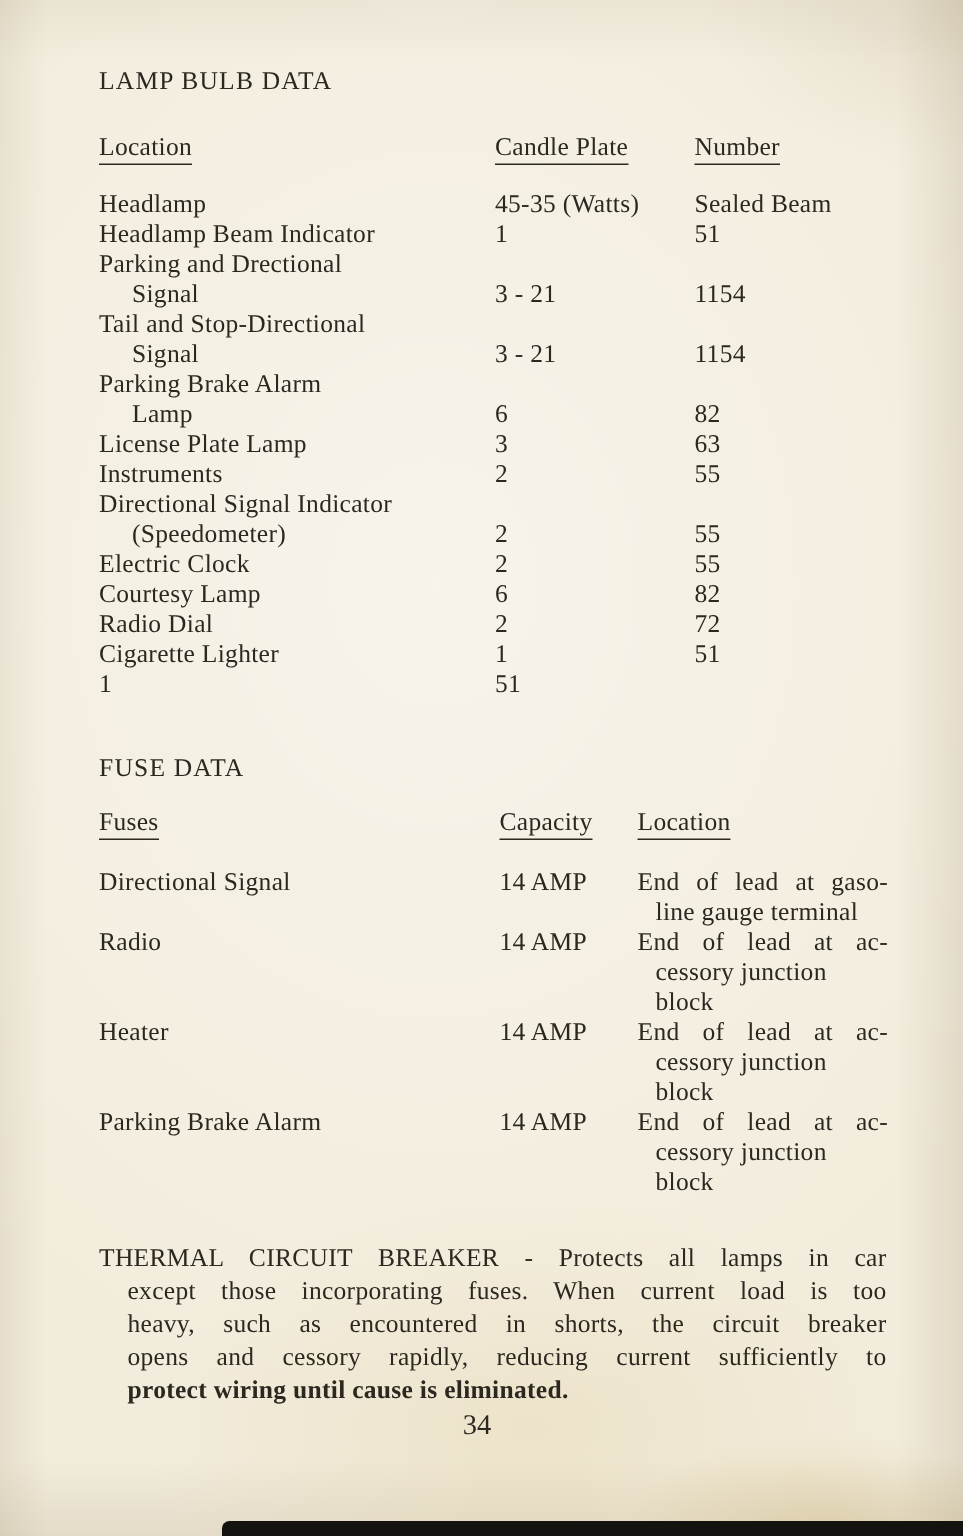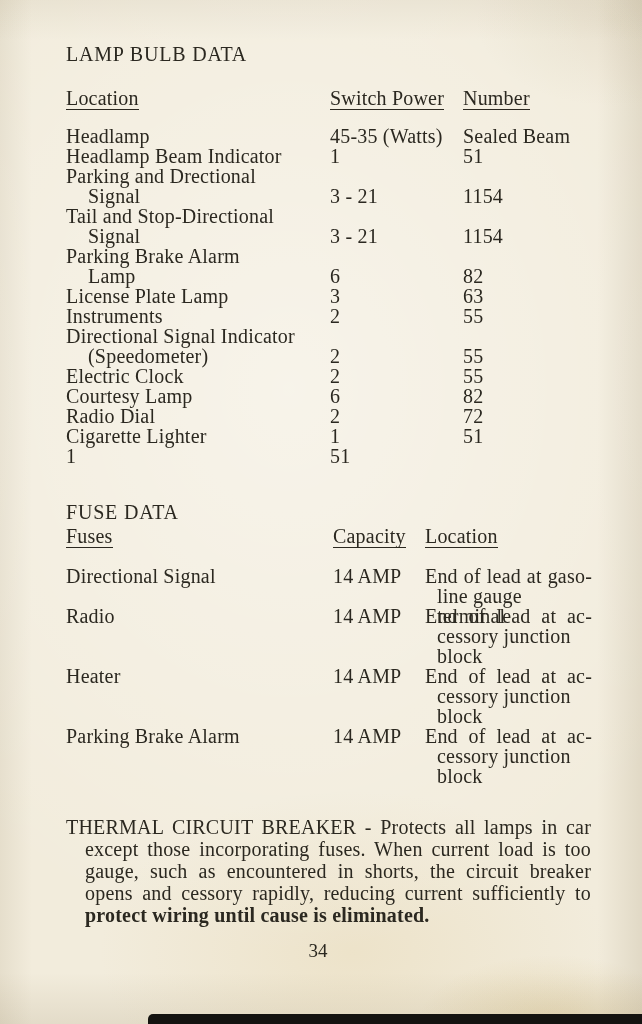--- a/index.html
+++ b/index.html
@@ -17,27 +17,27 @@
       linear-gradient(to bottom, rgba(120,100,60,0.08), rgba(120,100,60,0) 4%, rgba(120,100,60,0) 95%, rgba(120,100,60,0.12)),
       #f2ecdc;
     font-family: "Liberation Serif", "DejaVu Serif", serif;
     color: #2b2820;
   }
   .content {
     position: absolute;
     left: 66px;
     top: 44px;
     width: 526px;
-    font-size: 20px;
+    font-size: 17px;
     letter-spacing: 0.2px;
     line-height: 20px;
   }
   .sec-title { letter-spacing: 0.8px; height: 20px; }
   .hdr { margin-top: 24px; height: 20px; text-decoration: underline; }
-  .fuse-hdr { margin-top: 4px; }
+  .fuse-hdr { margin-top: 16px; }
   .ul { display: inline-block; border-bottom: 1.4px solid #2b2820; padding-bottom: 1px; }
   .grid-lamp { display: grid; grid-template-columns: 264px 133px 1fr; }
   .grid-fuse { display: grid; grid-template-columns: 267px 92px 1fr; }
   .rows { margin-top: 18px; }
   .fuse-rows-block { margin-top: 20px; }
   .t-line { height: 20px; }
   .t-line > div { white-space: nowrap; }
   .c1.wrap { padding-left: 22px; }
   .c3.loc { white-space: normal; }
   .c3.loc.fill { text-align: justify; text-align-last: justify; }
@@ -64,21 +64,21 @@
 </head>
 <body>
 
 <div class="page">
   <div class="content">
 
     <div class="sec-title">LAMP BULB DATA</div>
 
     <div class="grid-lamp hdr">
       <div><span class="ul">Location</span></div>
-      <div><span class="ul">Switch Power</span></div>
+      <div><span class="ul">Candle Plate</span></div>
       <div><span class="ul">Number</span></div>
     </div>
 
     <div id="lamp-rows" class="rows">
         <div class="grid-lamp t-line">
           <div class="c1">Headlamp</div>
           <div class="c2">45-35 (Watts)</div>
           <div class="c3">Sealed Beam</div>
         </div>
         <div class="grid-lamp t-line">
@@ -224,21 +224,21 @@
         <div class="grid-fuse t-line">
           <div class="c1"></div>
           <div class="c2"></div>
           <div class="c3 loc cont">block</div>
         </div>
       </div>
 
     <div id="thermal" class="thermal">
         <div class="th-line first">THERMAL CIRCUIT BREAKER - Protects all lamps in car</div>
         <div class="th-line">except those incorporating fuses.  When current load is too</div>
-        <div class="th-line">gauge, such as encountered in shorts, the circuit breaker</div>
+        <div class="th-line">heavy, such as encountered in shorts, the circuit breaker</div>
         <div class="th-line">opens and cessory rapidly, reducing current sufficiently to</div>
         <div class="th-line last">protect wiring until cause is eliminated.</div>
       </div>
 
   </div>
 
   <div class="page-number">34</div>
   <div class="scan-bar"></div>
 </div>
 

